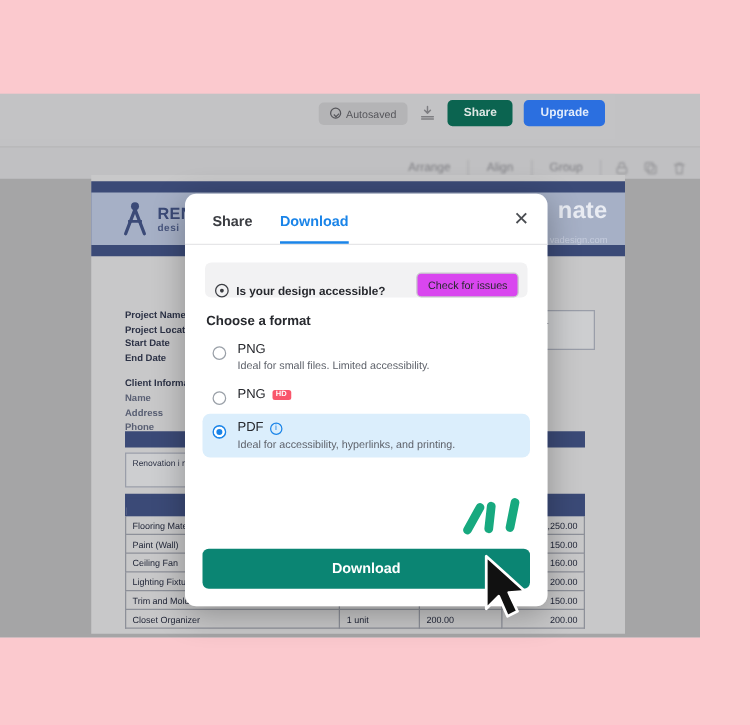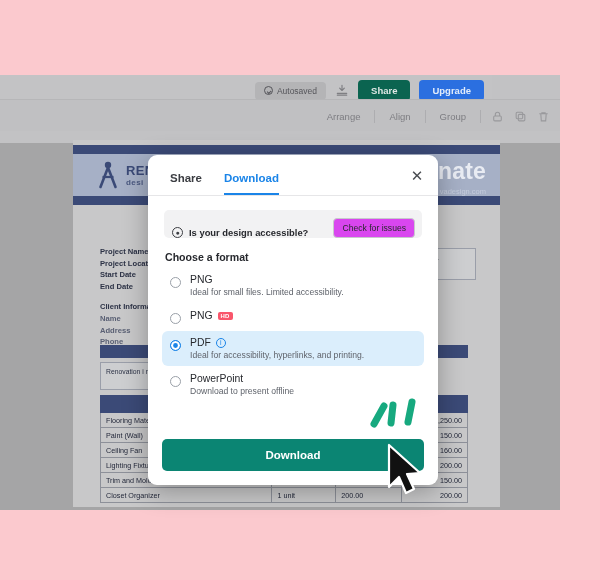--- a/index.html
+++ b/index.html
@@ -12,21 +12,21 @@
   
   .app-window {
     position: absolute; left: 0; top: 75px; width: 560px; height: 435px;
     background: #c2c2c4; overflow: hidden;
   }
   .app-topbar {
     position: absolute; left: 0; top: 0; width: 492px; height: 36px;
     background: #c3c3c5;
   }
   .app-subbar {
-    position: absolute; left: 0; top: 24px; width: 560px; height: 32px;
+    position: absolute; left: 0; top: 42px; width: 560px; height: 32px;
     background: #c0c0c2; border-top: 1px solid #b6b6b8;
   }
   .app-canvasarea {
     position: absolute; left: 0; top: 68px; width: 560px; height: 367px;
     background: #a5a5a6;
   }
 
   .topbar-right {
     position: absolute; right: 8px; top: 5px;
     display: flex; align-items: center; gap: 9px;
@@ -78,21 +78,21 @@
     position: absolute; left: 0; top: 9px; width: 427px; height: 42px;
     background: #a6b0c6;
     display: flex; align-items: center; justify-content: space-between;
   }
   .logo-wrap { display: flex; align-items: center; gap: 5px; margin-left: 22px; }
   .logo-mark { width: 26px; height: 30px; }
   .brand-l1 { font-size: 13px; font-weight: 700; color: #3b4a77; letter-spacing: .3px; }
   .brand-l2 { font-size: 8px; font-weight: 600; color: #4a5880; letter-spacing: .4px; }
   .rt-name {
     position: absolute; right: 14px; top: 13px;
-    font-size: 23px; font-weight: 700; color: #e9ecf3; letter-spacing: .2px;
+    font-size: 19px; font-weight: 700; color: #e9ecf3; letter-spacing: .2px;
   }
   .rt-url {
     position: absolute; right: 14px; top: 42px;
     font-size: 7.5px; color: #c5ccdd;
   }
 
   .meta-left { position: absolute; left: 27px; top: 106px; }
   .meta-left .ln { font-size: 7.6px; color: #2c3246; font-weight: 700; line-height: 11.6px; }
   .meta-left .sec { margin-top: 9px; }
   .meta-left .sub { font-weight: 700; color: #5a6074; }
@@ -386,29 +386,20 @@
       <span class="radio"></span>
       <div>
         <div class="fmt-title">
           <span>PDF</span>
           <i class="ico-info">i</i>
         </div>
         <div class="fmt-desc">Ideal for accessibility, hyperlinks, and printing.</div>
       </div>
     </div>
 
-    <div class="fmt">
-      <span class="radio"></span>
-      <div>
-        <div class="fmt-title">
-          <span>PowerPoint</span>
-        </div>
-        <div class="fmt-desc">Download to present offline</div>
-      </div>
-    </div>
   </div>
 
   <svg class="sparkle" viewBox="0 0 46 34">
     <path d="M4 30 L14 12" stroke="#17a97f" stroke-width="7" stroke-linecap="round"></path>
     <path d="M21 29 L23 11" stroke="#17a97f" stroke-width="7" stroke-linecap="round"></path>
     <path d="M38 28 L42 8" stroke="#17a97f" stroke-width="7" stroke-linecap="round"></path>
   </svg>
 
   <button class="btn-download">Download</button>
 </div>

